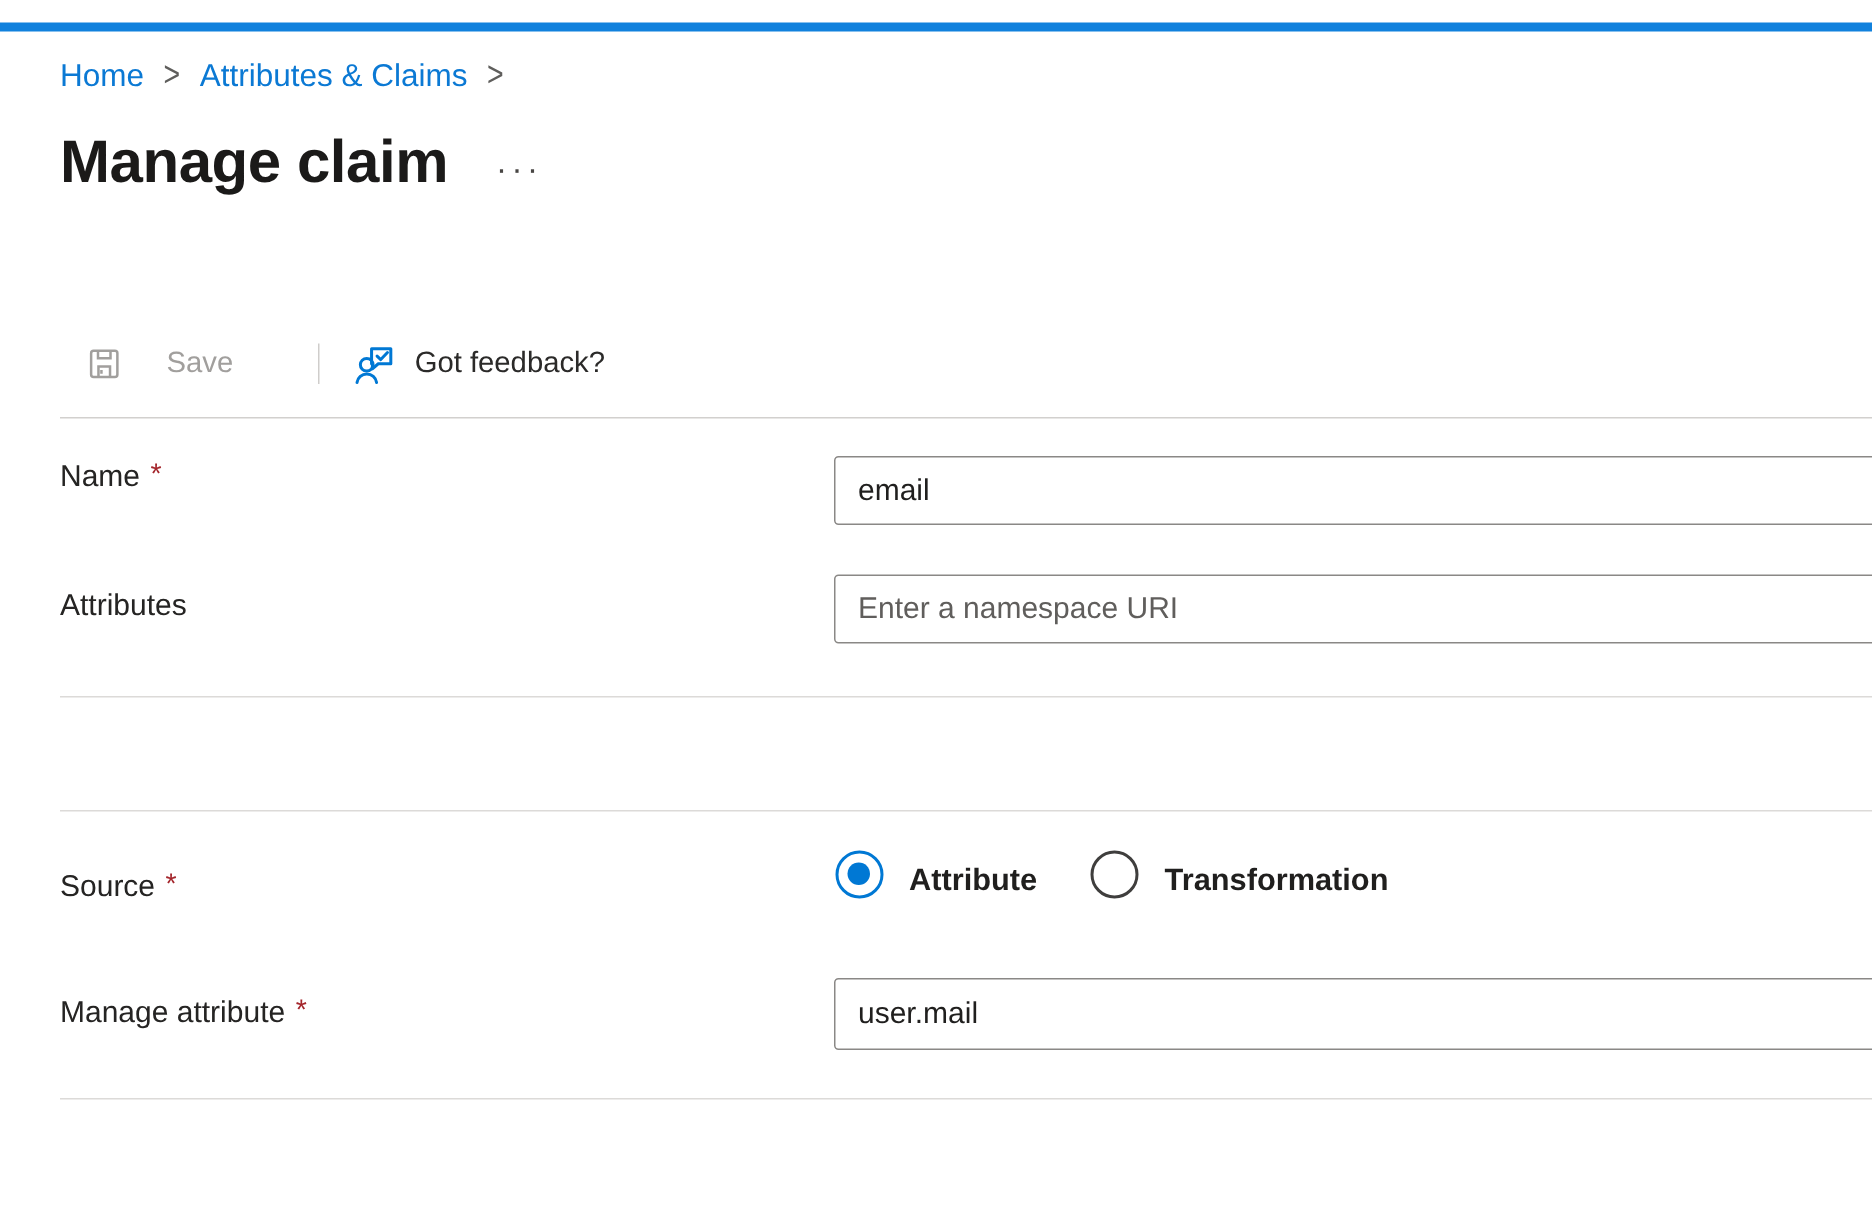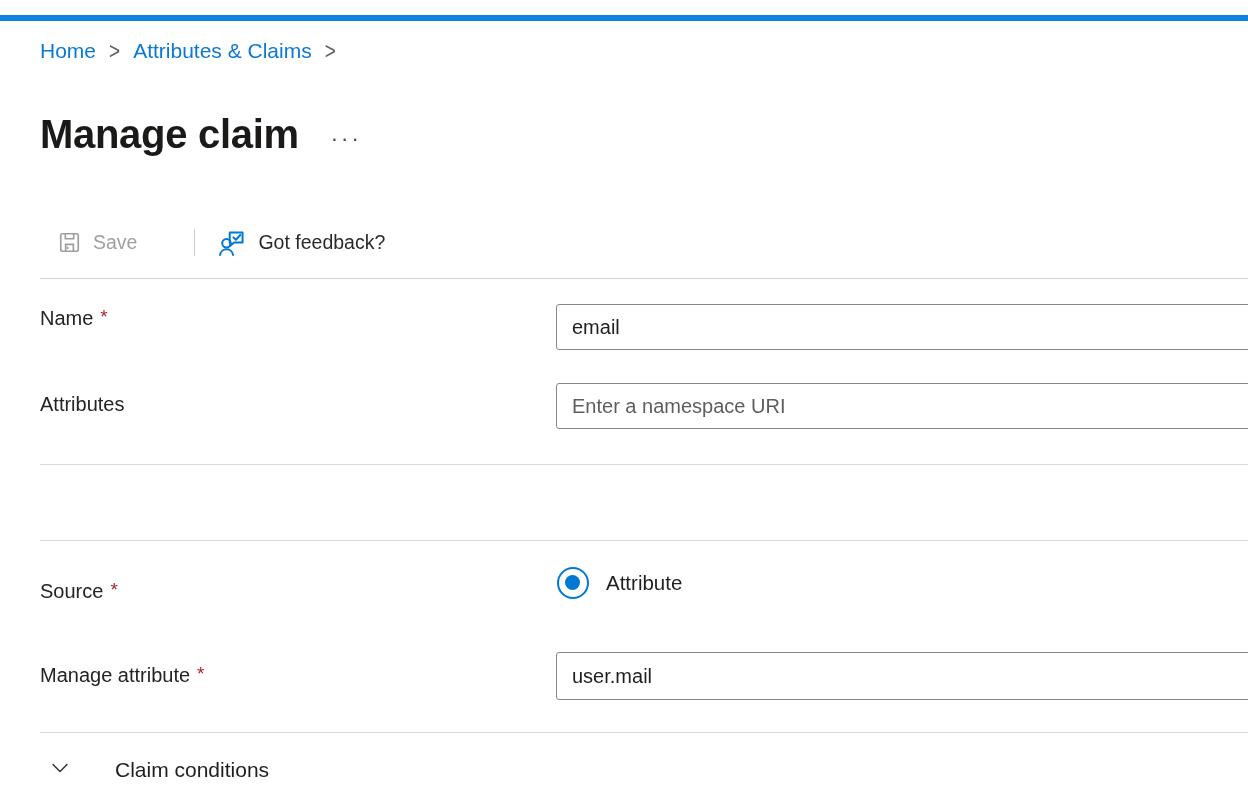--- a/index.html
+++ b/index.html
@@ -16,28 +16,28 @@
   html,body{background:#fff;}
   body{font-family:"Liberation Sans",sans-serif;-webkit-font-smoothing:antialiased;}
   #app{position:relative;width:1248px;height:805px;background:#fff;overflow:hidden;margin-top:12px;}
 
   .topbar{position:absolute;top:3px;left:0;right:0;height:6px;background:#1181dd;}
 
   .breadcrumb{position:absolute;left:40px;top:27px;display:flex;align-items:center;gap:13px;font-size:21px;}
   .crumb{color:var(--link);cursor:pointer;text-decoration:none;}
   .crumb-sep{color:#5f5e5c;font-size:19px;font-weight:400;transform:scaleY(1.25);}
 
-  .title-row{position:absolute;left:40px;top:100px;display:flex;align-items:center;}
+  .title-row{position:absolute;left:40px;top:74px;display:flex;align-items:center;}
   .page-title{font-size:40px;font-weight:700;color:var(--title);letter-spacing:-0.3px;}
   .title-ellipsis{margin-left:32px;margin-top:8px;font-size:22px;letter-spacing:3px;color:#484644;cursor:pointer;}
 
   .toolbar{position:absolute;left:57px;top:211px;height:38px;display:flex;align-items:center;font-size:19.5px;}
   .tb-btn{display:flex;align-items:center;cursor:pointer;}
   .tb-btn .lbl{margin-left:11px;}
-  .tb-disabled{color:var(--disabled);cursor:default;}
+  .tb-disabled{color:var(--disabled);cursor:default;gap:18px;}
   .tb-feedback{color:#2b2a29;}
   .tb-sep{width:1px;height:27px;background:#cfcdcb;margin:0 23px 0 24px;}
   .tb-btn svg{display:block;}
   .mr-gap1{margin-right:33px;}
 
   .rule{position:absolute;left:40px;right:0;height:1px;background:var(--divider);}
   .rule.toolbar-rule{background:#d2d0ce;}
 
   .field-label{position:absolute;left:40px;font-size:20px;color:var(--text);}
   .req{color:var(--required);margin-left:7px;font-size:19px;position:relative;top:-2px;}
@@ -45,21 +45,21 @@
   .text-input{position:absolute;left:556px;width:760px;height:46px;border:1px solid var(--border);
     border-radius:3px;padding:0 15px;font-size:20px;color:#201f1e;font-family:"Liberation Sans",sans-serif;
     background:#fff;outline:none;}
   .text-input::placeholder{color:#605e5c;opacity:1;}
 
   .section-header{position:absolute;left:40px;right:0;height:44px;display:flex;align-items:center;cursor:pointer;}
   .section-header .chev{margin-left:10px;}
   .section-header .sec-lbl{margin-left:45px;font-size:21px;color:#1f1e1d;}
 
   .radio-group{position:absolute;left:557px;top:555px;display:flex;align-items:center;}
-  .radio-option{display:flex;align-items:center;cursor:pointer;}
+  .radio-option{display:flex;align-items:flex-end;cursor:pointer;font-weight:bold;}
   .radio-option + .radio-option{margin-left:36px;}
   .radio{width:32px;height:32px;border:2.5px solid #3f3e3d;border-radius:50%;position:relative;flex:none;}
   .radio.selected{border-color:var(--accent);}
   .radio.selected::after{content:"";position:absolute;left:5.5px;top:5.5px;width:15px;height:15px;
     border-radius:50%;background:var(--accent);}
   .radio-lbl{margin-left:17px;font-size:20.5px;color:#201f1e;}
 </style>
 </head>
 <body>
 
@@ -127,33 +127,29 @@
   <div class="rule" style="top:528px;"></div>
 
   <div class="field-label" style="top:568px;">
     <span>Source</span><span class="req">*</span>
   </div>
   <div class="radio-group">
     <div class="radio-option">
       <span class="radio selected"></span>
       <span class="radio-lbl">Attribute</span>
     </div>
+    <div class="radio-option">
+      <span class="radio"></span>
+      <span class="radio-lbl">Transformation</span>
+    </div>
   </div>
 
   <div class="field-label" style="top:652px;">
     <span>Manage attribute</span><span class="req">*</span>
   </div>
   <input class="text-input" style="top: 640px; height: 48px;" type="text" value="user.mail">
 
   <div class="rule" style="top:720px;"></div>
 
-  <div class="section-header" style="top:736px;">
-    <span class="chev">
-      <svg width="20" height="20" viewBox="0 0 20 20" fill="none" stroke="#3b3a39" stroke-width="1.6">
-        <path d="M3 6.5 L10 13.5 L17 6.5" stroke-linecap="round" stroke-linejoin="round"></path>
-      </svg>
-    </span>
-    <span class="sec-lbl">Claim conditions</span>
-  </div>
 
   <div class="rule" style="top:796px;"></div>
 
 </div>
 
 </body></html>

